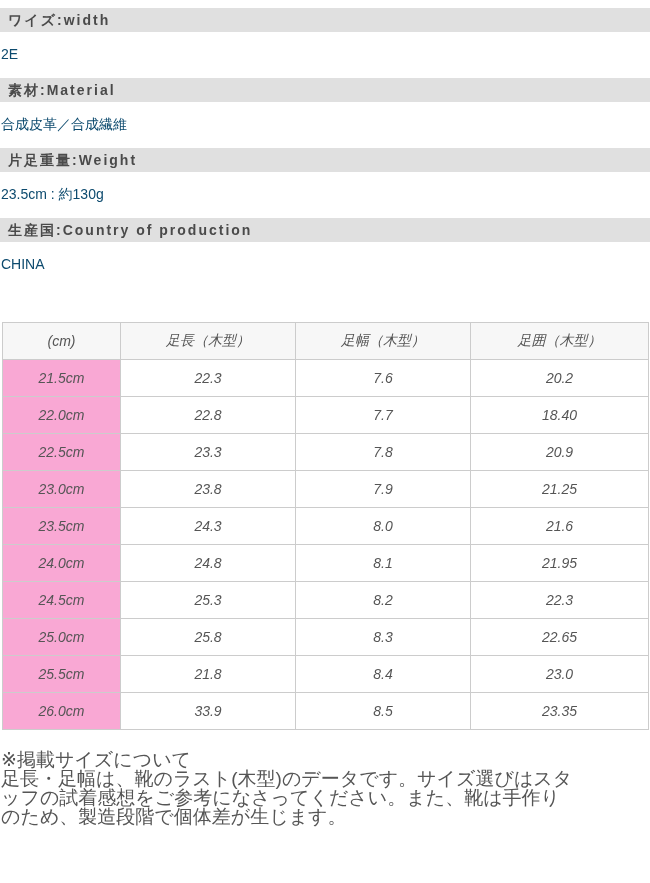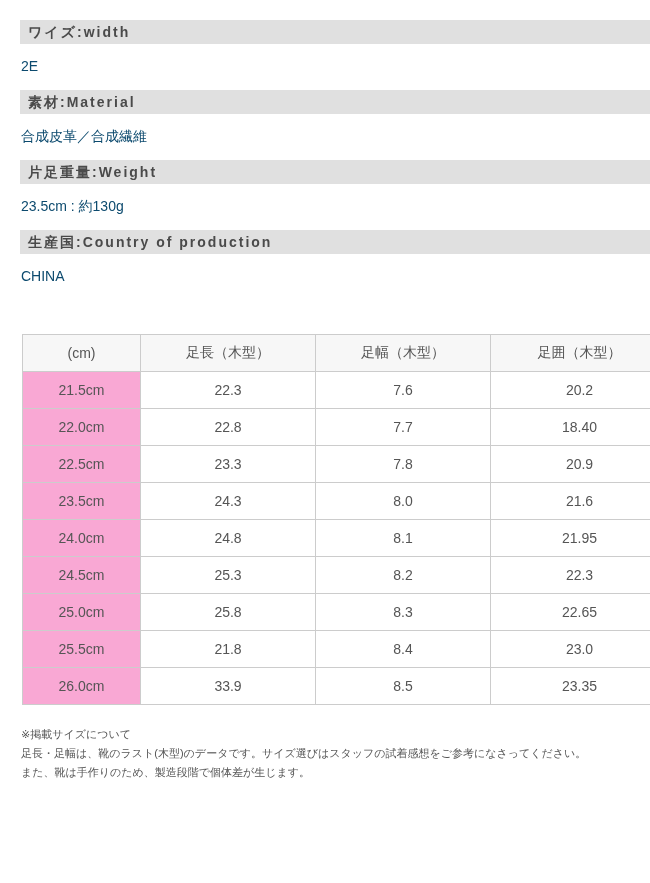--- a/index.html
+++ b/index.html
@@ -2,21 +2,21 @@
 <html><head>
 <meta charset="utf-8">
 <style>
   * { box-sizing: border-box; margin: 0; padding: 0; }
   html, body {
     width: 650px;
     background: #ffffff;
     font-family: "Liberation Sans", "DejaVu Sans", sans-serif;
   }
   body { height: 883px; overflow: hidden; }
-  .wrap { padding-top: 20px; margin-left: 20px; }
+  .wrap { padding-top: 8px; }
 
   
   .spec-bar {
     background: #e0e0e0;
     height: 24px;
     line-height: 24px;
     padding: 0 8px;
     font-size: 14px;
     font-weight: bold;
     letter-spacing: 2px;
@@ -42,28 +42,29 @@
   .size-table col.c3 { width: 178px; }
   .size-table th, .size-table td {
     border: 1px solid #cccccc;
     height: 37px;
     text-align: center;
     vertical-align: middle;
     font-size: 14px;
     font-weight: normal;
     color: #555555;
     background: #ffffff;
+    font-style: italic;
   }
   .size-table thead th { background: #f7f7f7; }
   .size-table tbody td:first-child { background: #f9a8d4; }
 
   
   .notes {
     margin: 20px 0 0 1px;
-    font-size: 11px;
+    font-size: 19px;
     line-height: 19px;
     color: #555555;
     width: 573px;
   }
 </style>
 </head>
 <body>
 
 <div class="wrap">
 
@@ -116,20 +117,26 @@
           <td>7.7</td>
           <td>18.40</td>
         </tr>
         <tr>
           <td>22.5cm</td>
           <td>23.3</td>
           <td>7.8</td>
           <td>20.9</td>
         </tr>
         <tr>
+          <td>23.0cm</td>
+          <td>23.8</td>
+          <td>7.9</td>
+          <td>21.25</td>
+        </tr>
+        <tr>
           <td>23.5cm</td>
           <td>24.3</td>
           <td>8.0</td>
           <td>21.6</td>
         </tr>
         <tr>
           <td>24.0cm</td>
           <td>24.8</td>
           <td>8.1</td>
           <td>21.95</td>

